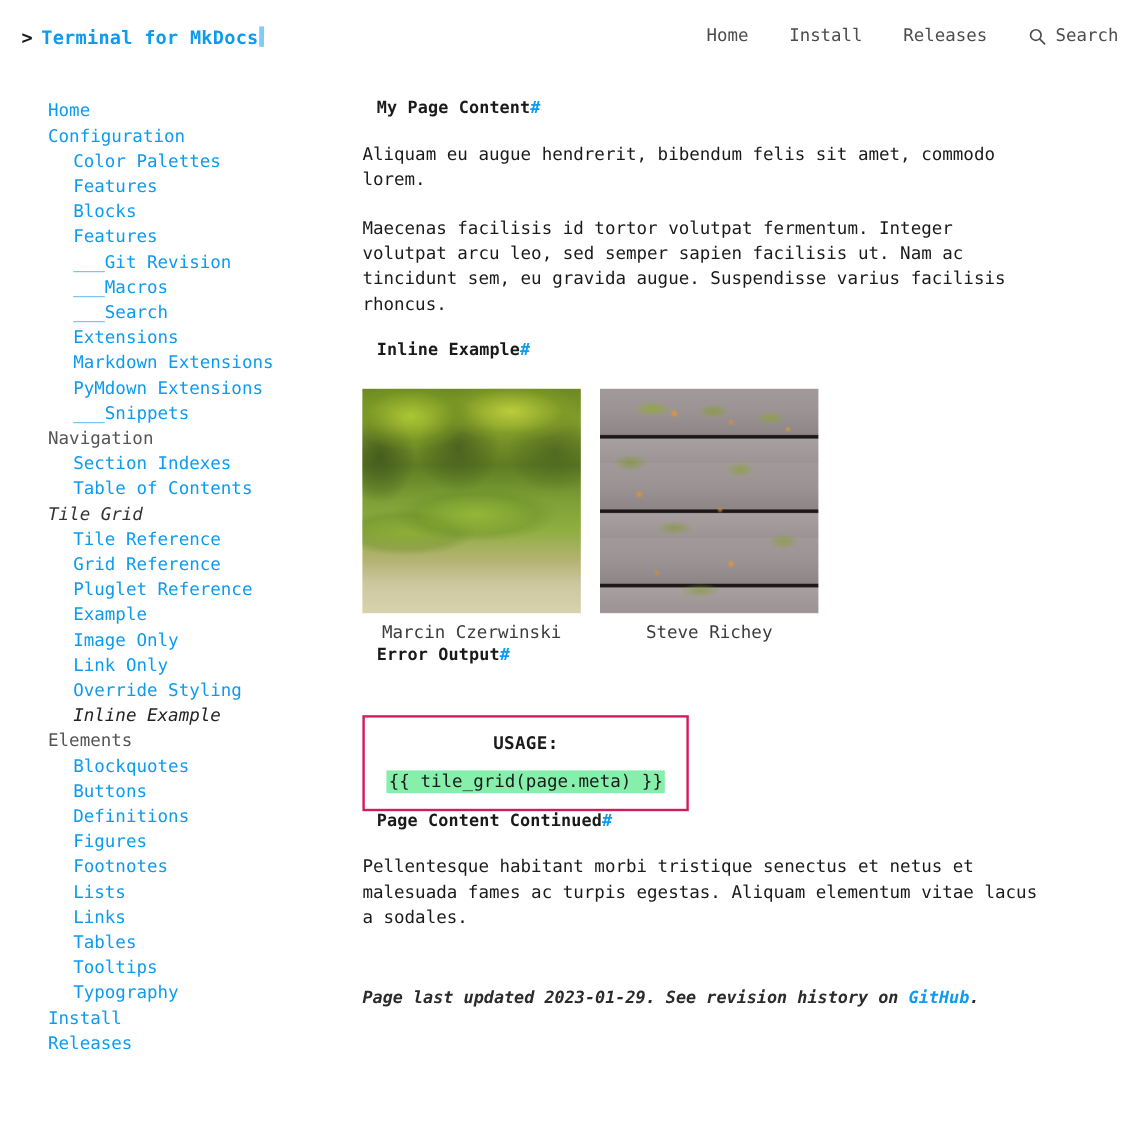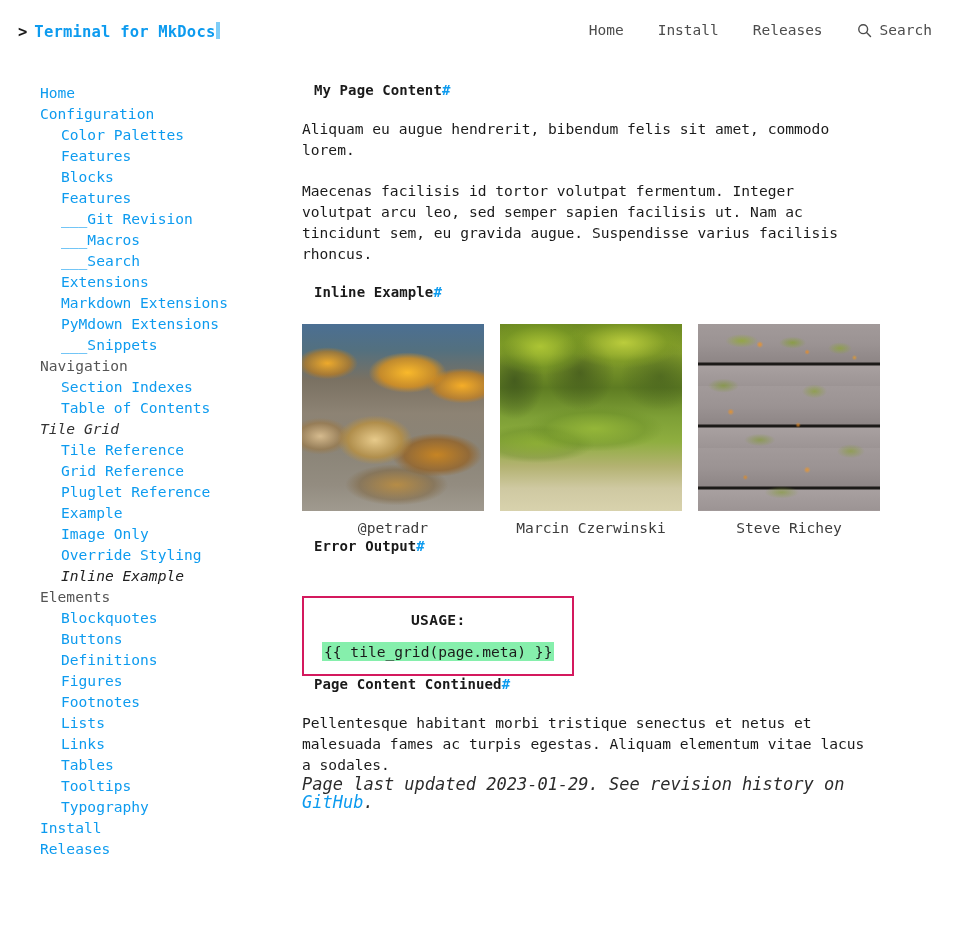--- a/index.html
+++ b/index.html
@@ -236,24 +236,26 @@
   .error-code {
     font-size: 14.6px;
     background: #86efac;
     color: #1a1a1a;
     padding: 1px 2px;
     white-space: nowrap;
   }
 
   
   .page-meta {
-    font-size: 17px;
+    margin-top: 48px;
+    font-size: 14px;
     font-style: italic;
     color: #2b2b2b;
     line-height: 18px;
+    font-weight: bold;
   }
   .page-meta a {
     color: #0d9bef;
     text-decoration: none;
     font-style: italic;
     cursor: pointer;
   }
 </style>
 </head>
 <body>
@@ -298,20 +300,21 @@
         <li class="nav-item lvl2"><span class="underscores">___</span><span>Snippets</span></li>
         <li class="nav-item lvl1 section"><span>Navigation</span></li>
         <li class="nav-item lvl2"><span>Section Indexes</span></li>
         <li class="nav-item lvl2"><span>Table of Contents</span></li>
         <li class="nav-item lvl1 active-section"><span>Tile Grid</span></li>
         <li class="nav-item lvl2"><span>Tile Reference</span></li>
         <li class="nav-item lvl2"><span>Grid Reference</span></li>
         <li class="nav-item lvl2"><span>Pluglet Reference</span></li>
         <li class="nav-item lvl2"><span>Example</span></li>
         <li class="nav-item lvl2"><span>Image Only</span></li>
+        <li class="nav-item lvl2"><span>Link Only</span></li>
         <li class="nav-item lvl2"><span>Override Styling</span></li>
         <li class="nav-item lvl2 current"><span>Inline Example</span></li>
         <li class="nav-item lvl1 section"><span>Elements</span></li>
         <li class="nav-item lvl2"><span>Blockquotes</span></li>
         <li class="nav-item lvl2"><span>Buttons</span></li>
         <li class="nav-item lvl2"><span>Definitions</span></li>
         <li class="nav-item lvl2"><span>Figures</span></li>
         <li class="nav-item lvl2"><span>Footnotes</span></li>
         <li class="nav-item lvl2"><span>Lists</span></li>
         <li class="nav-item lvl2"><span>Links</span></li>
@@ -331,24 +334,20 @@
 
     <p class="body-text">Aliquam eu augue hendrerit, bibendum felis sit amet, commodo lorem.</p>
     <p class="body-text">Maecenas facilisis id tortor volutpat fermentum. Integer volutpat arcu leo, sed semper sapien facilisis ut. Nam ac tincidunt sem, eu gravida augue. Suspendisse varius facilisis rhoncus.</p>
 
     <h2 class="section-heading heading-gap-top">
       <span>Inline Example</span><a class="anchor">#</a>
     </h2>
 
     <div class="tile-grid">
       <figure class="tile" style="margin:0;">
-        <span class="tile-image img-leaves"></span>
-        <figcaption class="tile-caption">@petradr</figcaption>
-      </figure>
-      <figure class="tile" style="margin:0;">
         <span class="tile-image img-moss"></span>
         <figcaption class="tile-caption">Marcin Czerwinski</figcaption>
       </figure>
       <figure class="tile" style="margin:0;">
         <span class="tile-image img-planks"></span>
         <figcaption class="tile-caption">Steve Richey</figcaption>
       </figure>
     </div>
 
     <h2 class="section-heading heading-gap-top">

